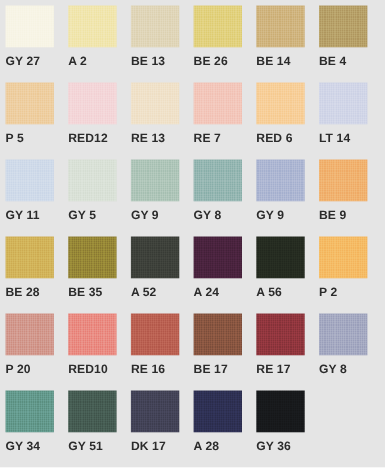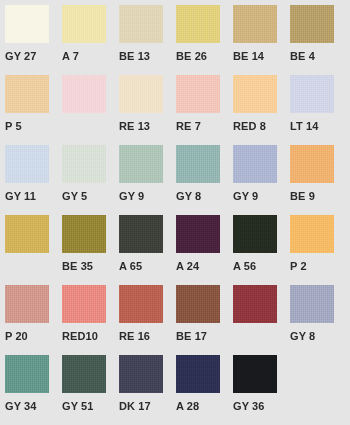--- a/index.html
+++ b/index.html
@@ -65,21 +65,21 @@
 <body>
 
 <div id="swatch-chart">
   <div class="swatch-grid">
       <div class="swatch-cell">
         <div class="swatch-chip" style="background-color: rgb(247, 244, 228);"></div>
         <div class="swatch-label">GY 27</div>
       </div>
       <div class="swatch-cell">
         <div class="swatch-chip" style="background-color: rgb(240, 228, 168);"></div>
-        <div class="swatch-label">A 7</div>
+        <div class="swatch-label">A 2</div>
       </div>
       <div class="swatch-cell">
         <div class="swatch-chip" style="background-color: rgb(222, 211, 180);"></div>
         <div class="swatch-label">BE 13</div>
       </div>
       <div class="swatch-cell">
         <div class="swatch-chip" style="background-color: rgb(224, 206, 118);"></div>
         <div class="swatch-label">BE 26</div>
       </div>
       <div class="swatch-cell">
@@ -89,32 +89,33 @@
       <div class="swatch-cell">
         <div class="swatch-chip" style="background-color: rgb(178, 154, 98);"></div>
         <div class="swatch-label">BE 4</div>
       </div>
       <div class="swatch-cell">
         <div class="swatch-chip" style="background-color: rgb(237, 203, 154);"></div>
         <div class="swatch-label">P 5</div>
       </div>
       <div class="swatch-cell">
         <div class="swatch-chip" style="background-color: rgb(243, 211, 214);"></div>
+        <div class="swatch-label">RED12</div>
       </div>
       <div class="swatch-cell">
         <div class="swatch-chip" style="background-color: rgb(239, 224, 198);"></div>
         <div class="swatch-label">RE 13</div>
       </div>
       <div class="swatch-cell">
         <div class="swatch-chip" style="background-color: rgb(242, 195, 182);"></div>
         <div class="swatch-label">RE 7</div>
       </div>
       <div class="swatch-cell">
         <div class="swatch-chip" style="background-color: rgb(247, 204, 147);"></div>
-        <div class="swatch-label">RED 8</div>
+        <div class="swatch-label">RED 6</div>
       </div>
       <div class="swatch-cell">
         <div class="swatch-chip" style="background-color: rgb(206, 211, 230);"></div>
         <div class="swatch-label">LT 14</div>
       </div>
       <div class="swatch-cell">
         <div class="swatch-chip" style="background-color: rgb(204, 216, 232);"></div>
         <div class="swatch-label">GY 11</div>
       </div>
       <div class="swatch-cell">
@@ -132,28 +133,29 @@
       <div class="swatch-cell">
         <div class="swatch-chip" style="background-color: rgb(168, 178, 208);"></div>
         <div class="swatch-label">GY 9</div>
       </div>
       <div class="swatch-cell">
         <div class="swatch-chip" style="background-color: rgb(240, 173, 105);"></div>
         <div class="swatch-label">BE 9</div>
       </div>
       <div class="swatch-cell">
         <div class="swatch-chip" style="background-color: rgb(207, 174, 84);"></div>
+        <div class="swatch-label">BE 28</div>
       </div>
       <div class="swatch-cell">
         <div class="swatch-chip" style="background-color: rgb(142, 126, 51);"></div>
         <div class="swatch-label">BE 35</div>
       </div>
       <div class="swatch-cell">
         <div class="swatch-chip" style="background-color: rgb(58, 61, 55);"></div>
-        <div class="swatch-label">A 65</div>
+        <div class="swatch-label">A 52</div>
       </div>
       <div class="swatch-cell">
         <div class="swatch-chip" style="background-color: rgb(69, 33, 58);"></div>
         <div class="swatch-label">A 24</div>
       </div>
       <div class="swatch-cell">
         <div class="swatch-chip" style="background-color: rgb(35, 41, 31);"></div>
         <div class="swatch-label">A 56</div>
       </div>
       <div class="swatch-cell">
@@ -171,20 +173,21 @@
       <div class="swatch-cell">
         <div class="swatch-chip" style="background-color: rgb(182, 91, 77);"></div>
         <div class="swatch-label">RE 16</div>
       </div>
       <div class="swatch-cell">
         <div class="swatch-chip" style="background-color: rgb(128, 80, 60);"></div>
         <div class="swatch-label">BE 17</div>
       </div>
       <div class="swatch-cell">
         <div class="swatch-chip" style="background-color: rgb(137, 51, 58);"></div>
+        <div class="swatch-label">RE 17</div>
       </div>
       <div class="swatch-cell">
         <div class="swatch-chip" style="background-color: rgb(158, 163, 189);"></div>
         <div class="swatch-label">GY 8</div>
       </div>
       <div class="swatch-cell">
         <div class="swatch-chip" style="background-color: rgb(93, 146, 132);"></div>
         <div class="swatch-label">GY 34</div>
       </div>
       <div class="swatch-cell">

